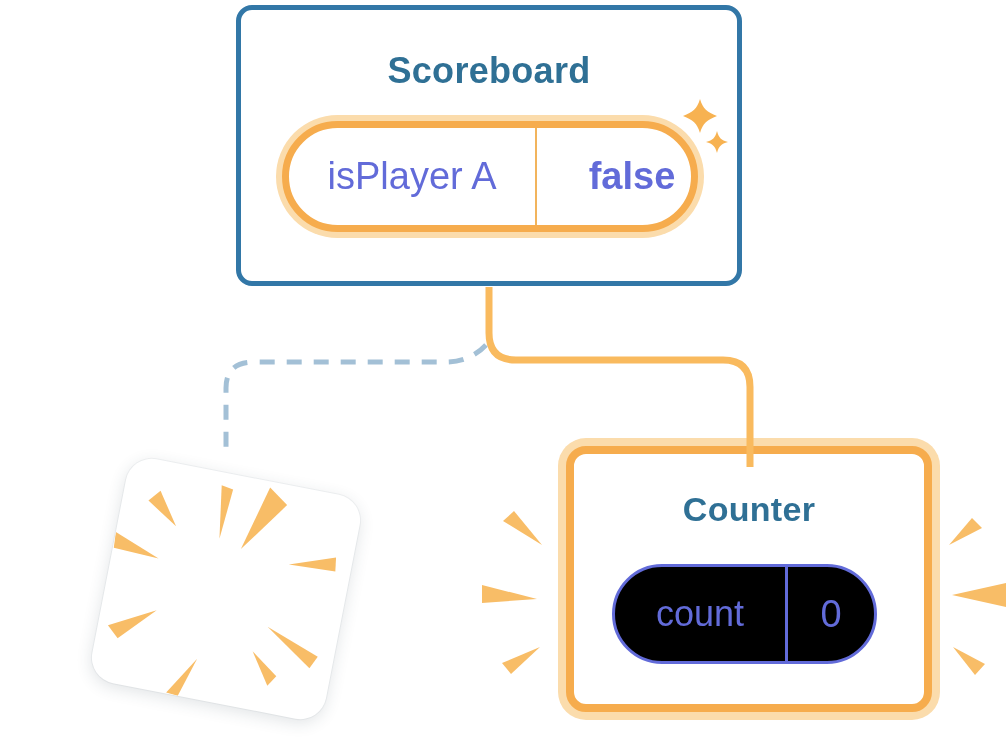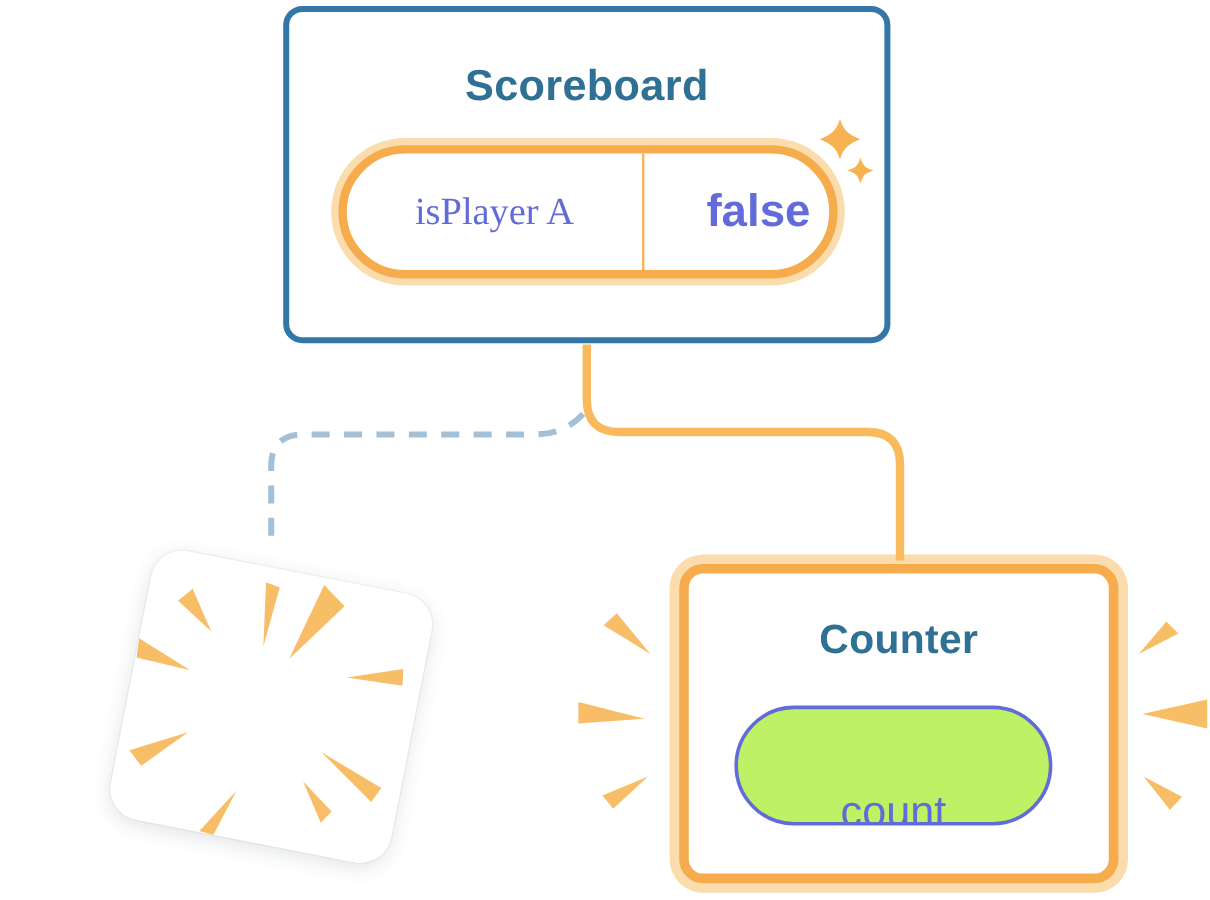--- a/index.html
+++ b/index.html
@@ -24,40 +24,40 @@
 
   .pill-highlight {
     position:absolute; left:41px; top:111px; width:416px; height:111px;
     box-sizing:border-box; background:#fff;
     border:7px solid var(--orange,#F6AC4D); border-radius:999px;
     box-shadow:0 0 0 6px var(--orange-glow,#FBDCAC);
     display:flex; align-items:stretch; overflow:hidden;
   }
   .pill-highlight .cell-key {
     flex:0 0 246px; display:flex; align-items:center; justify-content:center;
-    color:var(--indigo,#626BD9); font-size:32px;font-family:Liberation Serif, serif;
+    color:var(--indigo,#626BD9); font-size:38px;
   }
   .pill-highlight .divider { width:2px; background:var(--orange-divider,#F2B45C); }
   .pill-highlight .cell-value {
     flex:1; display:flex; align-items:center; justify-content:center;
     color:var(--indigo,#626BD9); font-size:38px; font-weight:700;margin-left:36px;
   }
 
   
   .counter {
-    left:566px; top:470px; width:366px; height:266px;
+    left:566px; top:446px; width:366px; height:266px;
     border:8px solid var(--orange,#F6AC4D); border-radius:20px;
     box-shadow:0 0 0 8px var(--orange-glow,#FBDCAC); z-index:1;
   }
   .counter .node-title { top:36px; font-size:34px; }
   .pill-plain {
     position:absolute; left:38px; top:110px; width:265px; height:100px;
-    box-sizing:border-box; background:#bef264;
+    box-sizing:border-box; background:#000000;
     border:3px solid var(--indigo,#626BD9); border-radius:999px;
-    display:flex; align-items:stretch; overflow:hidden;flex-direction:column;
+    display:flex; align-items:stretch; overflow:hidden;
   }
   .pill-plain .cell-key {
     flex:0 0 170px; display:flex; align-items:center; justify-content:center;
     color:var(--indigo,#626BD9); font-size:36px;
   }
   .pill-plain .divider { width:3px; background:var(--indigo,#626BD9); }
   .pill-plain .cell-value {
     flex:1; display:flex; align-items:center; justify-content:center;
     color:var(--indigo,#626BD9); font-size:38px;
   }

